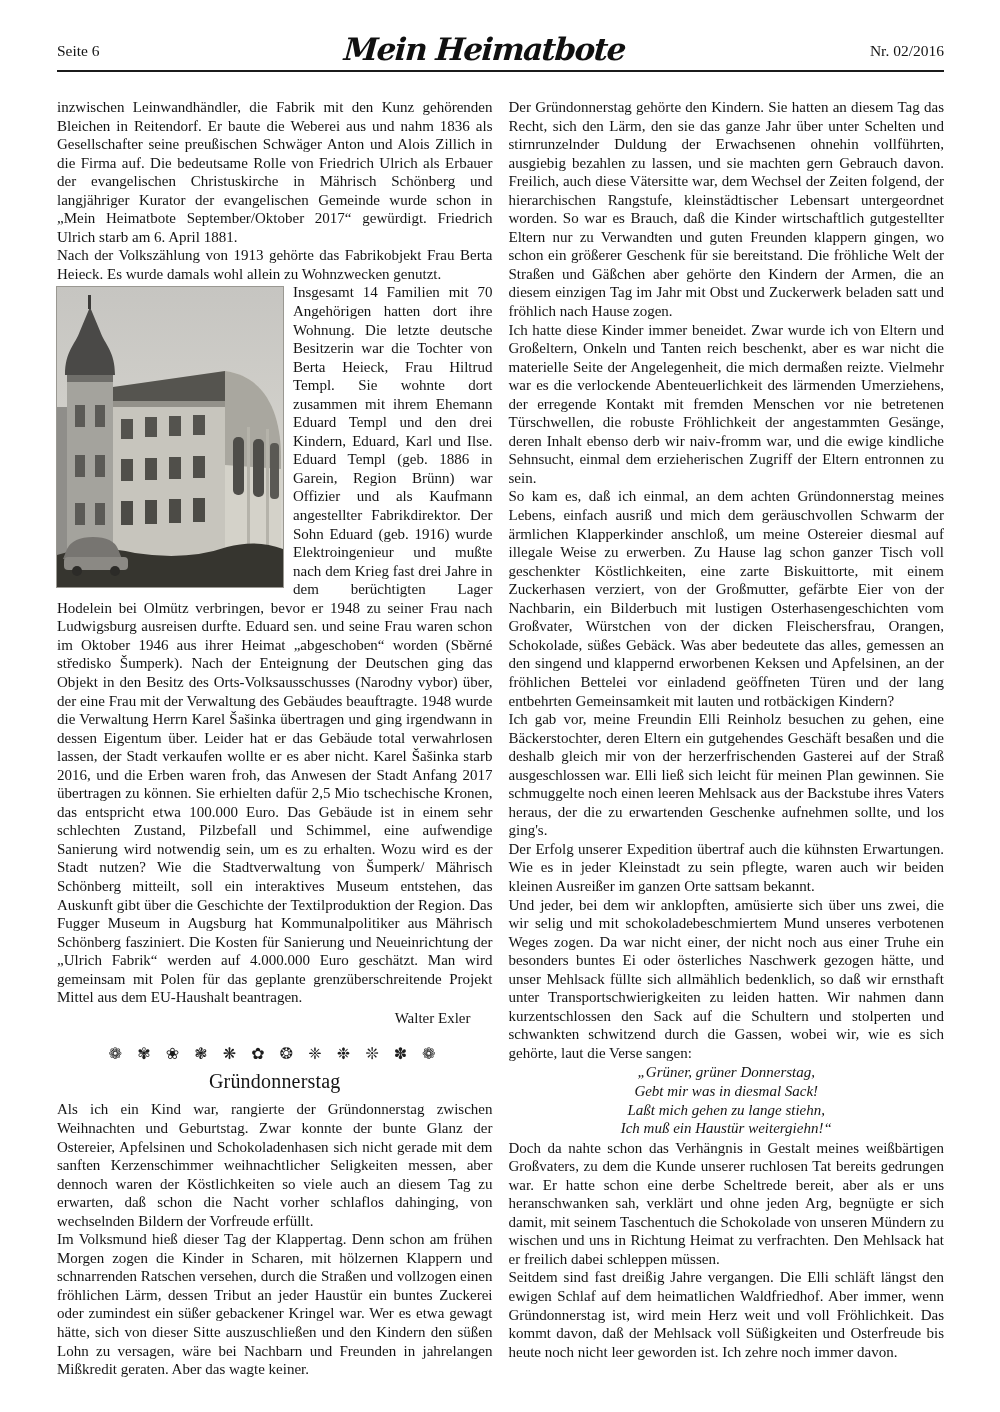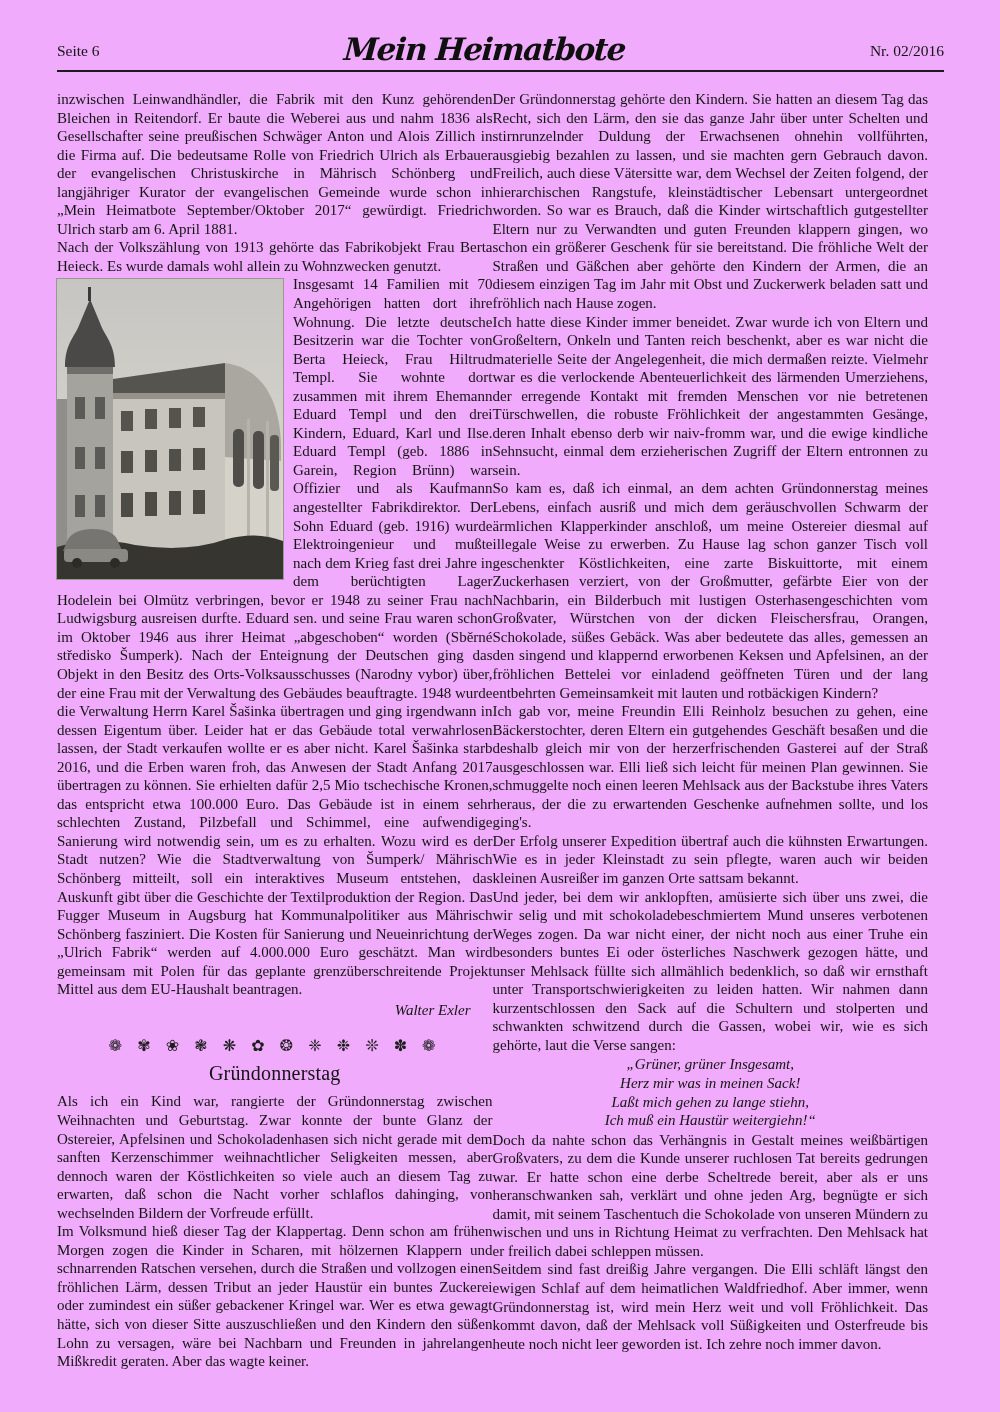--- a/index.html
+++ b/index.html
@@ -1,26 +1,26 @@
 <!DOCTYPE html>
 <html lang="de"><head>
 <meta charset="utf-8">
 <style>
   html,body{margin:0;padding:0}
   body{width:1000px;height:1412px;background:#ecebe7;font-family:"Liberation Serif",serif}
-  .page{position:relative;width:1000px;height:1412px;background:#f0abfc;padding:34px 56px 26px 57px;box-sizing:border-box;color:#141414;overflow:hidden}
+  .page{position:relative;width:1000px;height:1412px;background:#ffffff;padding:34px 56px 26px 57px;box-sizing:border-box;color:#141414;overflow:hidden}
   .header{display:flex;align-items:flex-end;justify-content:space-between;border-bottom:2px solid #1b1b1b;padding-bottom:5px}
   .header .meta{font-size:15.5px;padding-bottom:5px}
   .masthead{font-family:"DejaVu Serif",serif;font-weight:bold;font-style:italic;font-size:31px;line-height:1;letter-spacing:-1.5px;transform:skewX(-4deg);color:#101010}
-  .cols{display:flex;gap:0;margin-top:18px}
+  .cols{display:flex;gap:16px;margin-top:26px}
   .col{width:435.5px;font-size:15px;line-height:18.55px;text-align:justify;hyphens:auto;-webkit-hyphens:auto}
   .para{margin:0;text-indent:0}
   .photo-figure{float:left;width:226px;height:300px;margin:4px 10px 2px 0;outline:1px solid #9a9892}
   .photo-figure svg{display:block;width:100%;height:100%}
-  .byline{font-style:italic;text-align:right;padding-right:22px;margin-top:2px;font-size:15px}
+  .byline{text-align:right;padding-right:22px;margin-top:2px;font-size:15px}
   .ornaments{font-family:"DejaVu Sans",sans-serif;font-size:16px;letter-spacing:5px;text-align:center;margin:18px 0 8px;color:#1d1d1d;white-space:nowrap}
   .article-title{font-family:"Liberation Serif",serif;font-size:20px;font-weight:normal;text-align:center;margin:4px 0 10px;letter-spacing:.2px}
   .verse{margin:1px 0}
   .verse-line{text-align:center;font-style:italic;margin:0}
 </style>
 </head>
 <body>
 
 <div class="page">
 
@@ -117,22 +117,22 @@
       <div>
           <p class="para">Der Gründonnerstag gehörte den Kindern. Sie hatten an diesem Tag das Recht, sich den Lärm, den sie das ganze Jahr über unter Schelten und stirnrunzelnder Duldung der Erwachsenen ohnehin vollführten, ausgiebig bezahlen zu lassen, und sie machten gern Gebrauch davon. Freilich, auch diese Vätersitte war, dem Wechsel der Zeiten folgend, der hierarchischen Rangstufe, kleinstädtischer Lebensart untergeordnet worden. So war es Brauch, daß die Kinder wirtschaftlich gutgestellter Eltern nur zu Verwandten und guten Freunden klappern gingen, wo schon ein größerer Geschenk für sie bereitstand. Die fröhliche Welt der Straßen und Gäßchen aber gehörte den Kindern der Armen, die an diesem einzigen Tag im Jahr mit Obst und Zuckerwerk beladen satt und fröhlich nach Hause zogen.</p>
           <p class="para">Ich hatte diese Kinder immer beneidet. Zwar wurde ich von Eltern und Großeltern, Onkeln und Tanten reich beschenkt, aber es war nicht die materielle Seite der Angelegenheit, die mich dermaßen reizte. Vielmehr war es die verlockende Abenteuerlichkeit des lärmenden Umerziehens, der erregende Kontakt mit fremden Menschen vor nie betretenen Türschwellen, die robuste Fröhlichkeit der angestammten Gesänge, deren Inhalt ebenso derb wir naiv-fromm war, und die ewige kindliche Sehnsucht, einmal dem erzieherischen Zugriff der Eltern entronnen zu sein.</p>
           <p class="para">So kam es, daß ich einmal, an dem achten Gründonnerstag meines Lebens, einfach ausriß und mich dem geräuschvollen Schwarm der ärmlichen Klapperkinder anschloß, um meine Ostereier diesmal auf illegale Weise zu erwerben. Zu Hause lag schon ganzer Tisch voll geschenkter Köstlichkeiten, eine zarte Biskuittorte, mit einem Zuckerhasen verziert, von der Großmutter, gefärbte Eier von der Nachbarin, ein Bilderbuch mit lustigen Osterhasengeschichten vom Großvater, Würstchen von der dicken Fleischersfrau, Orangen, Schokolade, süßes Gebäck. Was aber bedeutete das alles, gemessen an den singend und klappernd erworbenen Keksen und Apfelsinen, an der fröhlichen Bettelei vor einladend geöffneten Türen und der lang entbehrten Gemeinsamkeit mit lauten und rotbäckigen Kindern?</p>
           <p class="para">Ich gab vor, meine Freundin Elli Reinholz besuchen zu gehen, eine Bäckerstochter, deren Eltern ein gutgehendes Geschäft besaßen und die deshalb gleich mir von der herzerfrischenden Gasterei auf der Straß ausgeschlossen war. Elli ließ sich leicht für meinen Plan gewinnen. Sie schmuggelte noch einen leeren Mehlsack aus der Backstube ihres Vaters heraus, der die zu erwartenden Geschenke aufnehmen sollte, und los ging's.</p>
           <p class="para">Der Erfolg unserer Expedition übertraf auch die kühnsten Erwartungen. Wie es in jeder Kleinstadt zu sein pflegte, waren auch wir beiden kleinen Ausreißer im ganzen Orte sattsam bekannt.</p>
           <p class="para">Und jeder, bei dem wir anklopften, amüsierte sich über uns zwei, die wir selig und mit schokoladebeschmiertem Mund unseres verbotenen Weges zogen. Da war nicht einer, der nicht noch aus einer Truhe ein besonders buntes Ei oder österliches Naschwerk gezogen hätte, und unser Mehlsack füllte sich allmählich bedenklich, so daß wir ernsthaft unter Transportschwierigkeiten zu leiden hatten. Wir nahmen dann kurzentschlossen den Sack auf die Schultern und stolperten und schwankten schwitzend durch die Gassen, wobei wir, wie es sich gehörte, laut die Verse sangen:</p>
         </div>
 
       <div class="verse">
-          <p class="verse-line">„Grüner, grüner Insgesamt,</p>
-          <p class="verse-line">Herz mir was in meinen Sack!</p>
+          <p class="verse-line">„Grüner, grüner Donnerstag,</p>
+          <p class="verse-line">Gebt mir was in diesmal Sack!</p>
           <p class="verse-line">Laßt mich gehen zu lange stiehn,</p>
           <p class="verse-line">Ich muß ein Haustür weitergiehn!“</p>
         </div>
 
       <div>
           <p class="para">Doch da nahte schon das Verhängnis in Gestalt meines weißbärtigen Großvaters, zu dem die Kunde unserer ruchlosen Tat bereits gedrungen war. Er hatte schon eine derbe Scheltrede bereit, aber als er uns heranschwanken sah, verklärt und ohne jeden Arg, begnügte er sich damit, mit seinem Taschentuch die Schokolade von unseren Mündern zu wischen und uns in Richtung Heimat zu verfrachten. Den Mehlsack hat er freilich dabei schleppen müssen.</p>
           <p class="para">Seitdem sind fast dreißig Jahre vergangen. Die Elli schläft längst den ewigen Schlaf auf dem heimatlichen Waldfriedhof. Aber immer, wenn Gründonnerstag ist, wird mein Herz weit und voll Fröhlichkeit. Das kommt davon, daß der Mehlsack voll Süßigkeiten und Osterfreude bis heute noch nicht leer geworden ist. Ich zehre noch immer davon.</p>
         </div>
 
 

